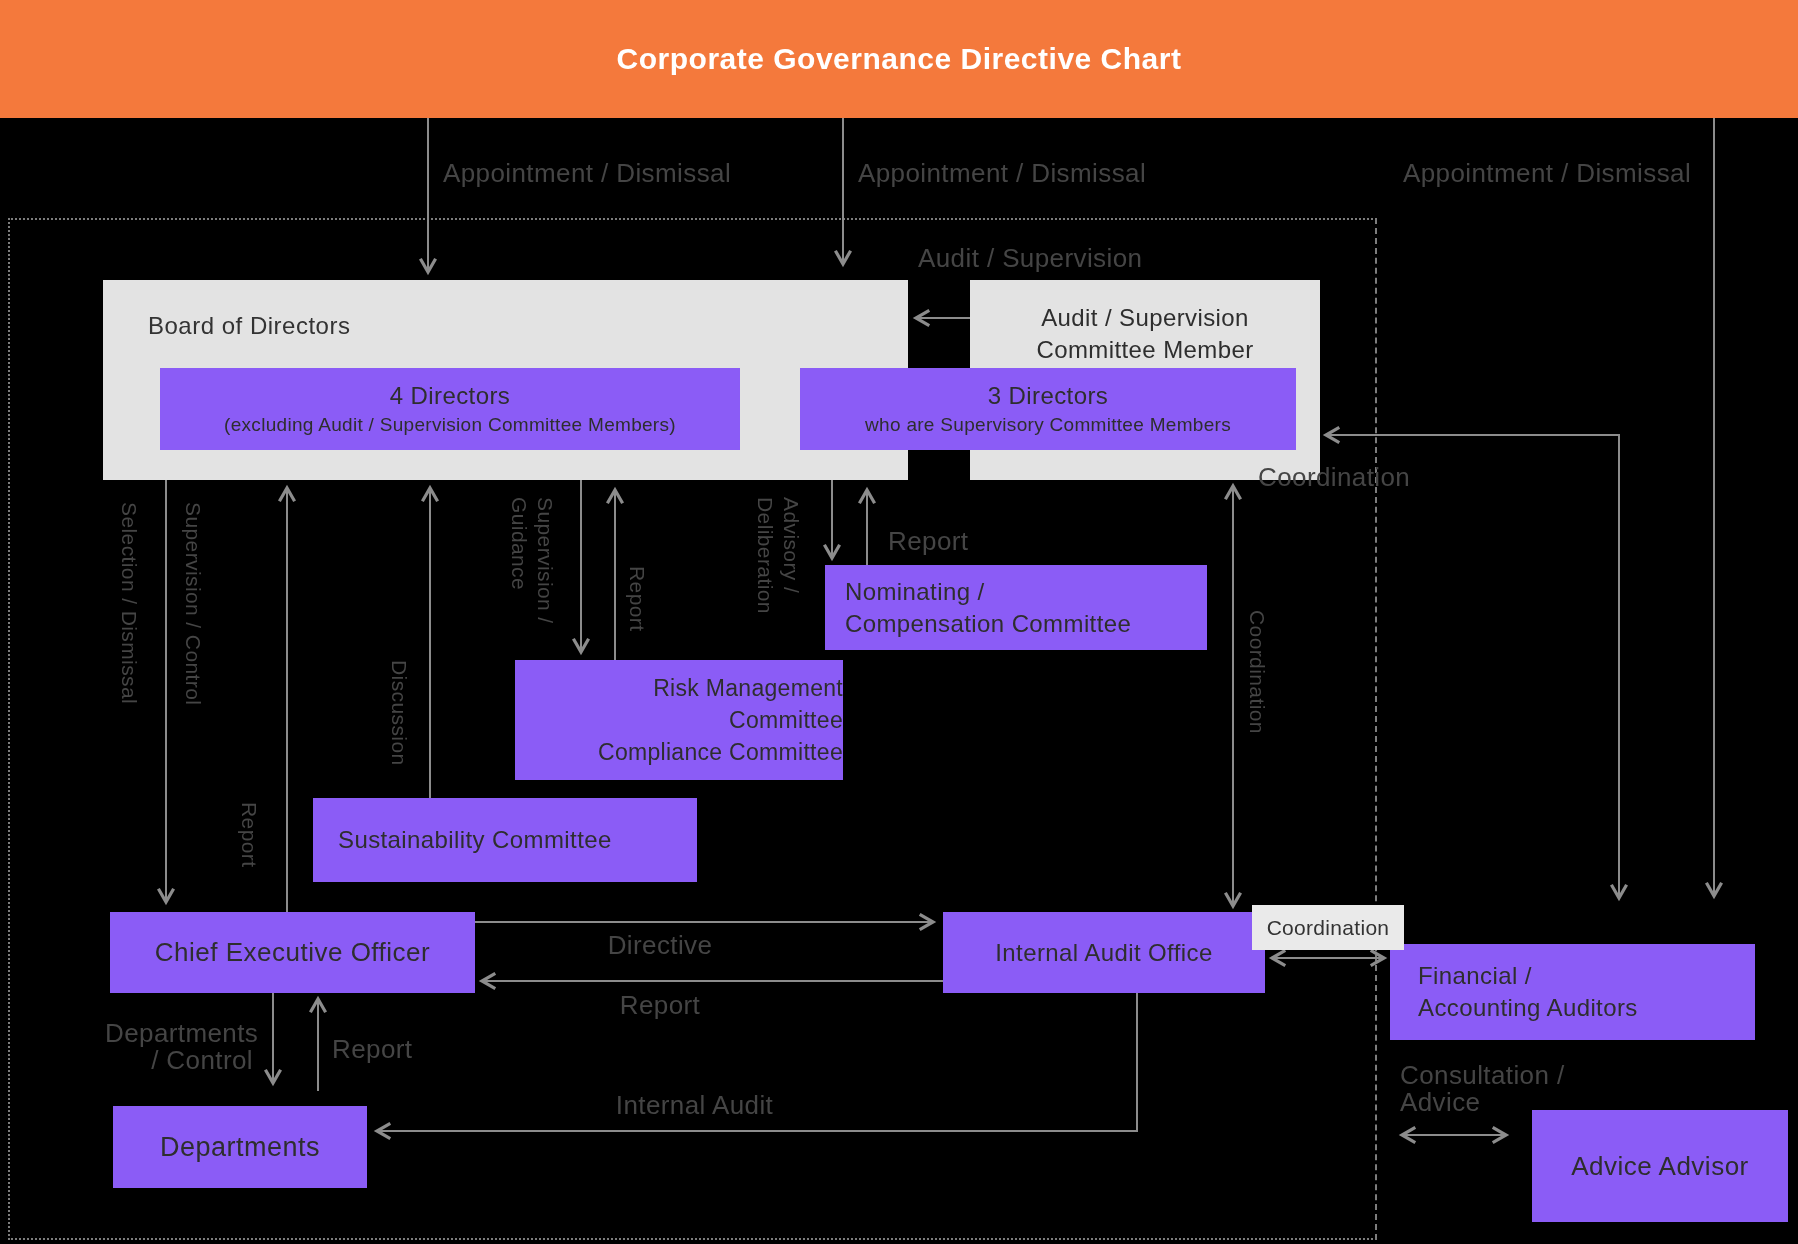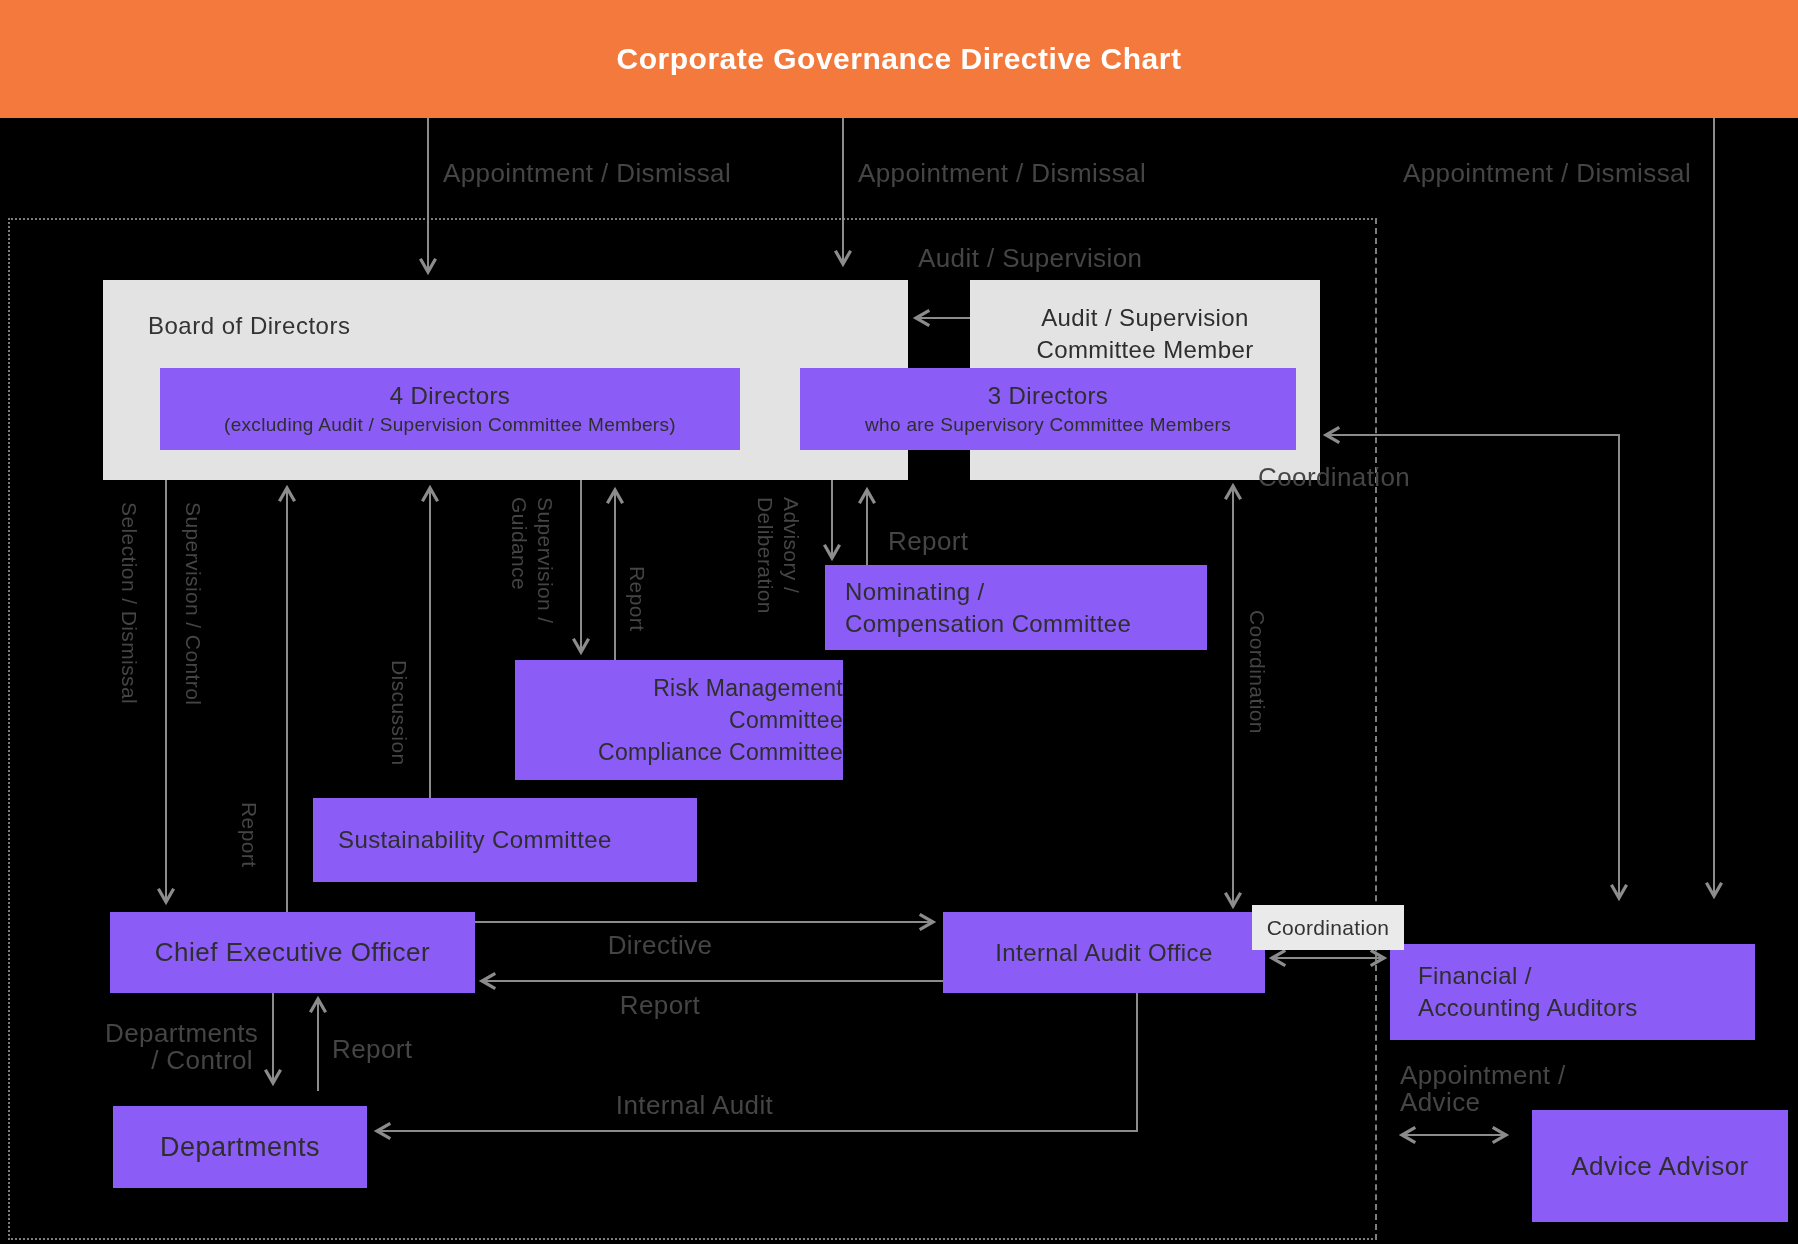--- a/index.html
+++ b/index.html
@@ -156,21 +156,21 @@
   <div class="elabel" style="left:1258px;top:464px;">Coordination</div>
   <div class="elabel" style="left:570px;top:932px;width:180px;text-align:center;">Directive</div>
   <div class="elabel" style="left:570px;top:992px;width:180px;text-align:center;">Report</div>
   <div class="elabel" style="left:105px;top:1020px;width:148px;text-align:right;white-space:normal;">
     <span>Departments</span><br>
     <span>/ Control</span>
   </div>
   <div class="elabel" style="left:332px;top:1036px;">Report</div>
   <div class="elabel" style="left:592px;top:1092px;width:205px;text-align:center;">Internal Audit</div>
   <div class="elabel" style="left:1400px;top:1062px;white-space:normal;">
-    <span>Appointment /</span><br>
+    <span>Consultation /</span><br>
     <span>Advice</span>
   </div>
 
   <div class="vlabel" style="left:116px;top:502px;">Selection / Dismissal</div>
   <div class="vlabel" style="left:180px;top:502px;">Supervision / Control</div>
   <div class="vlabel" style="left:236px;top:802px;">Report</div>
   <div class="vlabel" style="left:386px;top:660px;">Discussion</div>
   <div class="vlabel" style="left:506px;top:497px;">
     <span>Supervision /</span><br>
     <span>Guidance</span>

